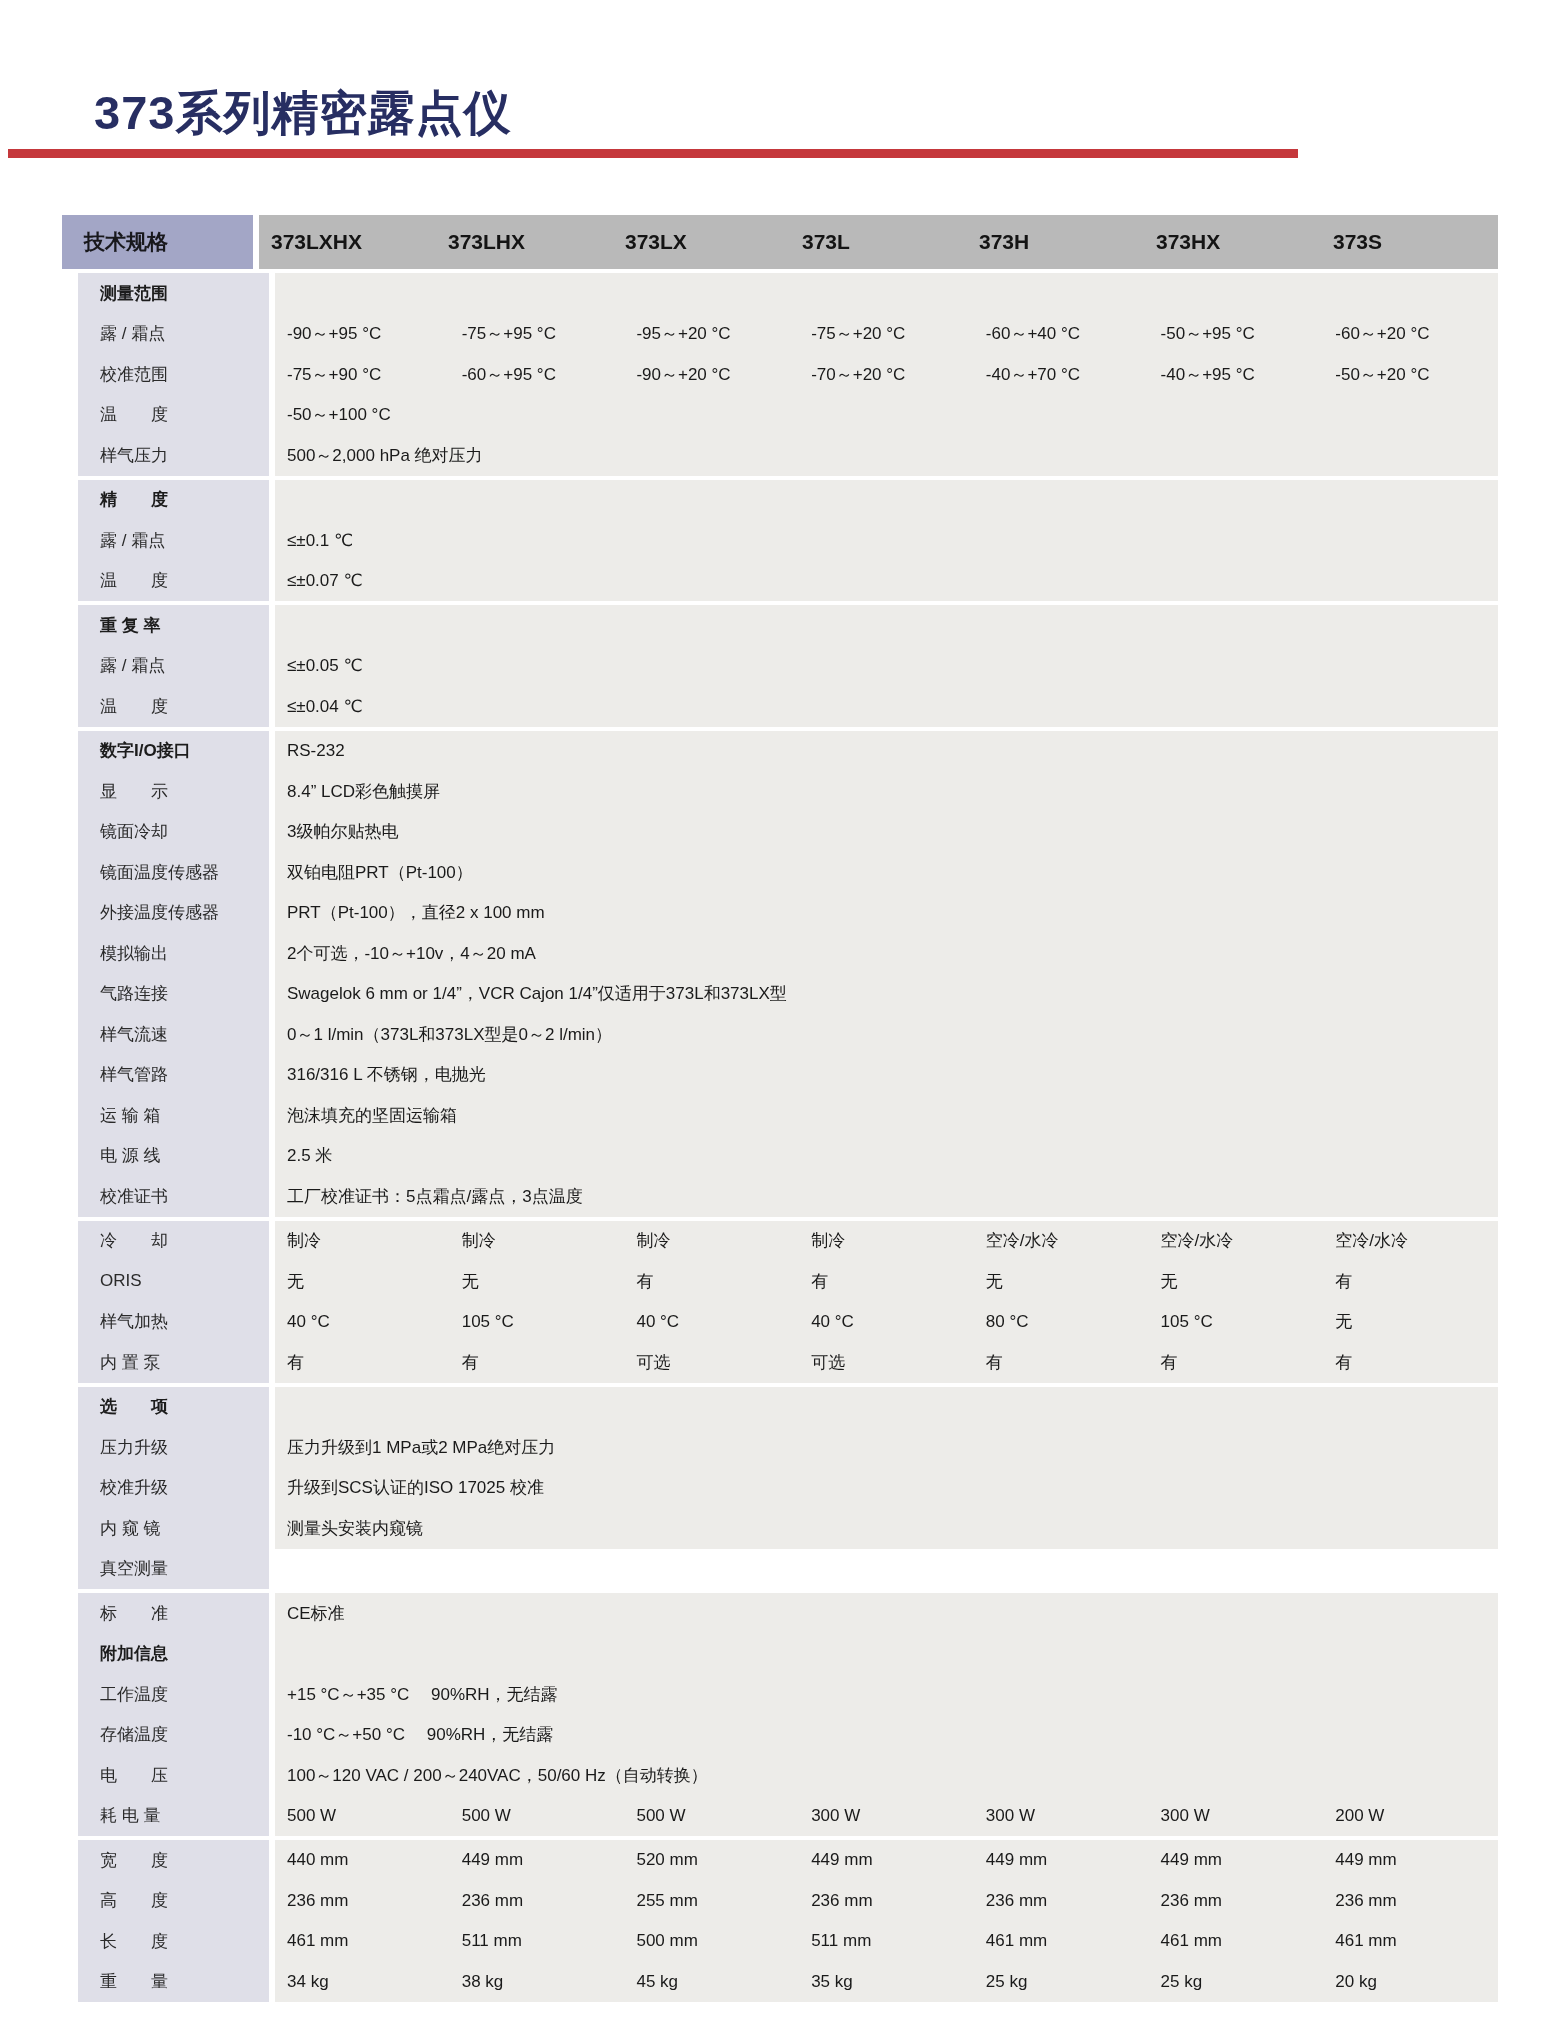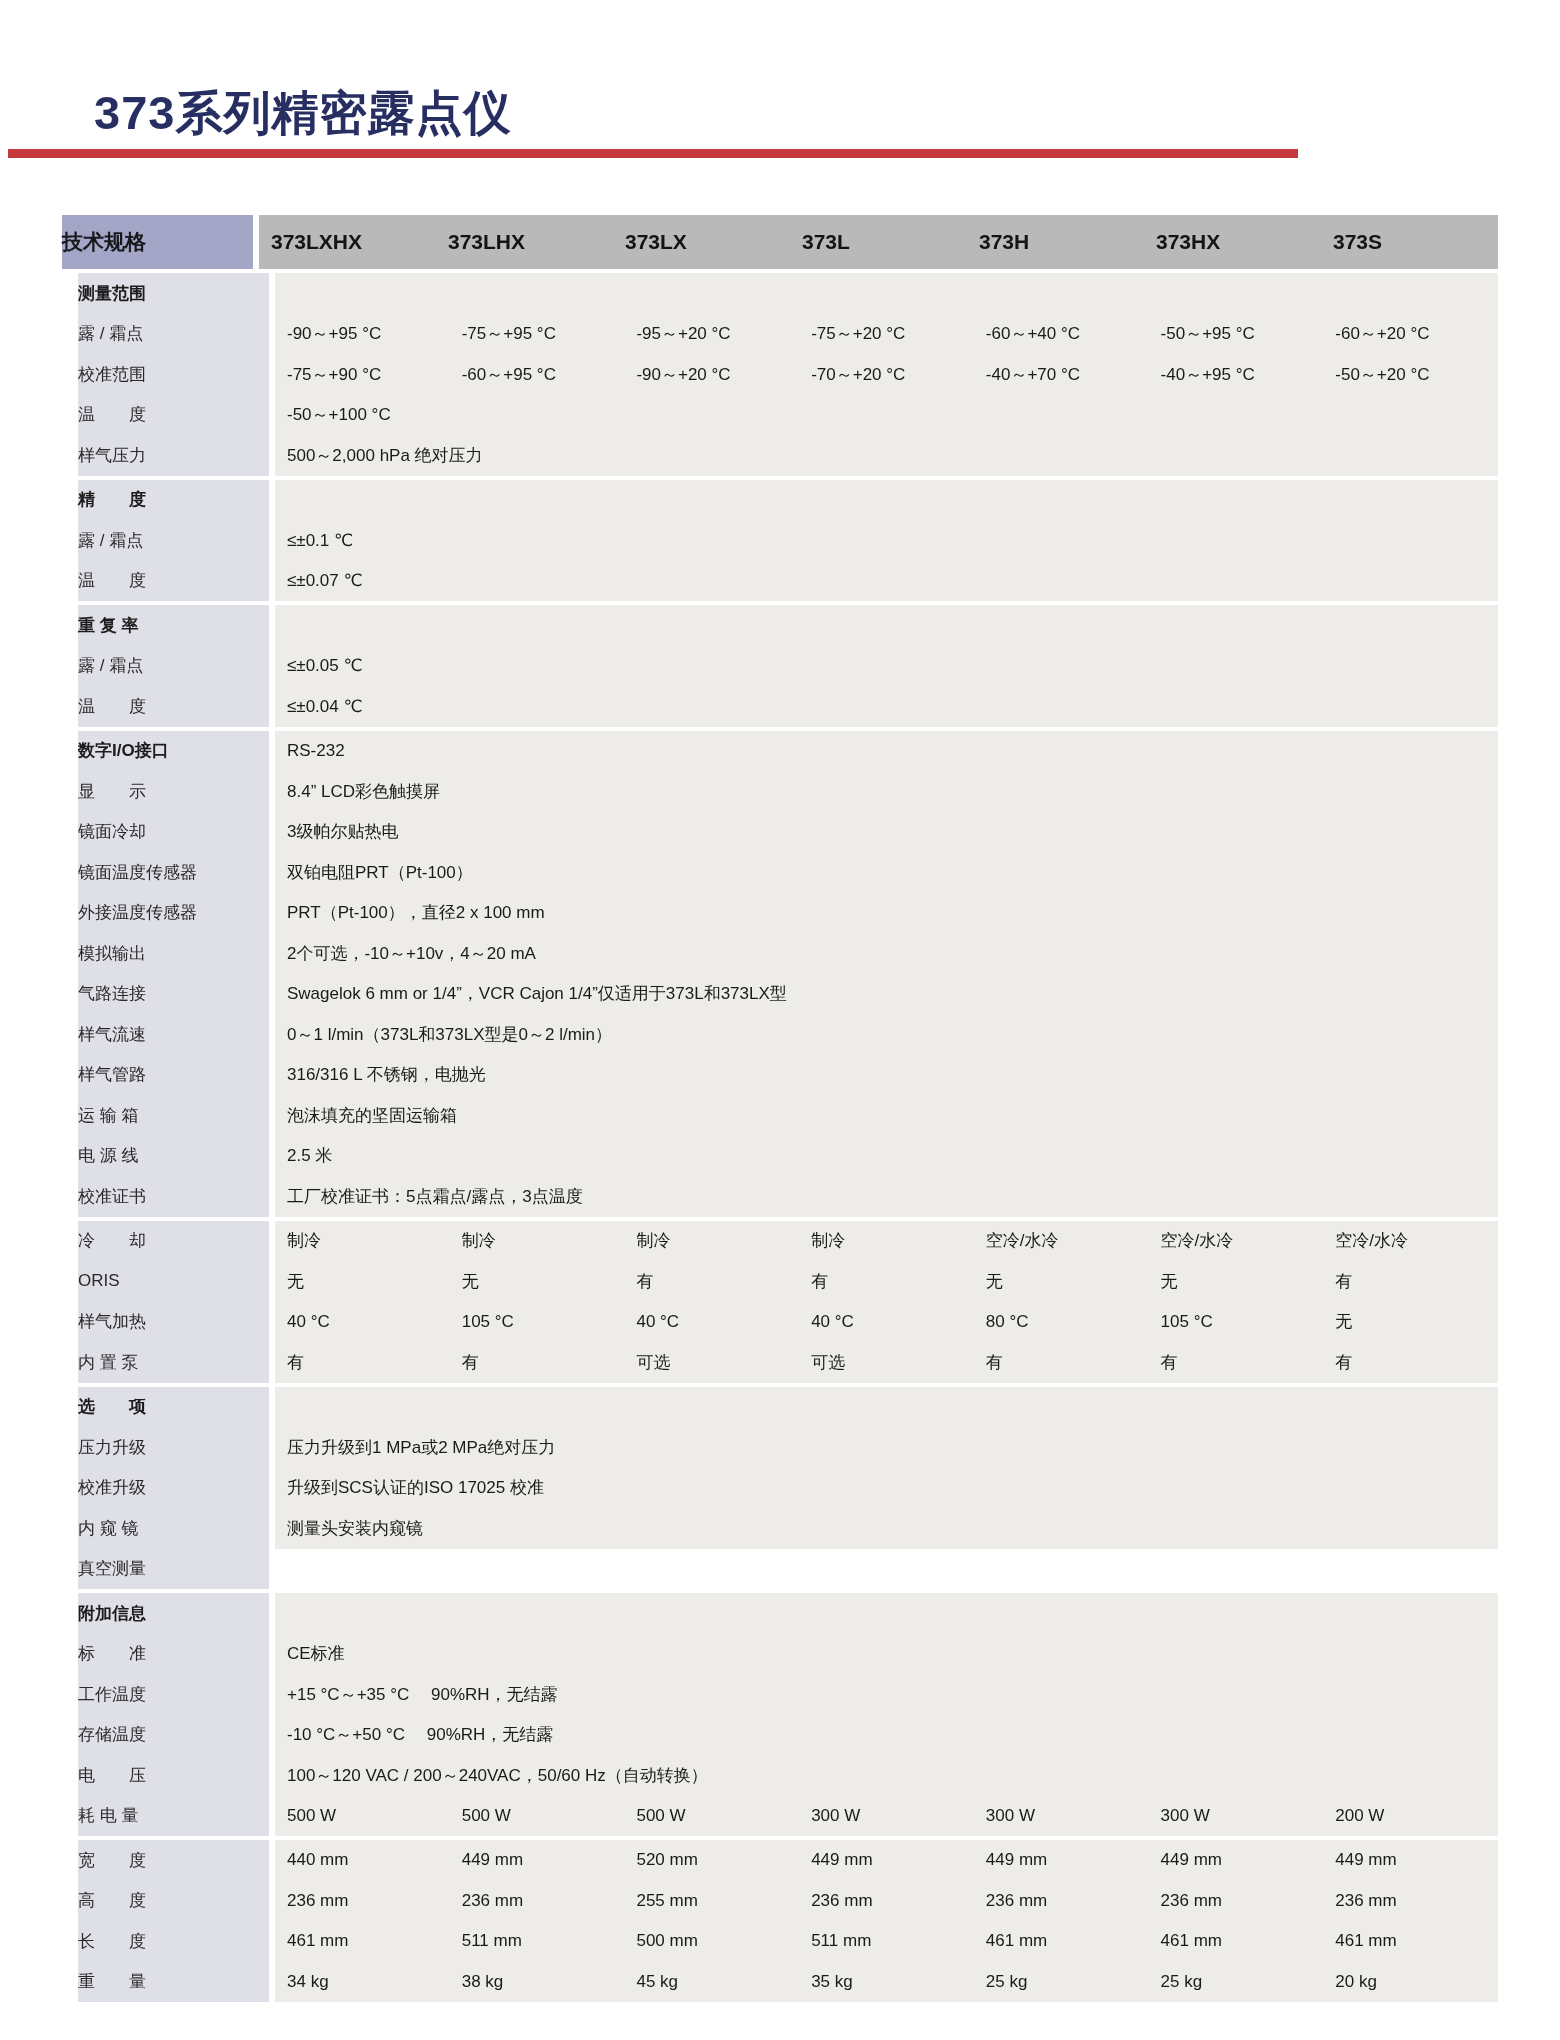--- a/index.html
+++ b/index.html
@@ -30,21 +30,21 @@
   }
   .row{
     display:grid;
     grid-template-columns:191px 6px repeat(7,1fr);
     height:40.5px;
   }
   .row.header{height:54px;}
   .lbl{
     background:var(--lbl-bg);
     display:flex;align-items:center;
-    font-size:17px;color:#2a2a2a;
+    padding-left:22px;font-size:17px;color:#2a2a2a;
     white-space:pre-wrap;
   }
   .lbl.b{font-weight:bold;color:#1c1c1c;}
   .gut{background:#ffffff;}
   .val{
     background:var(--body-bg);
     display:flex;align-items:center;
     padding-left:12px;font-size:17px;color:var(--ink);
     white-space:pre-wrap;overflow:hidden;
   }
@@ -282,28 +282,28 @@
           <div class="gut"></div>
           <div class="val span7">测量头安装内窥镜</div>
         </div>
         <div class="row">
           <div class="lbl">真空测量</div>
           <div class="gut"></div>
         </div>
       </div>
       <div class="section">
         <div class="row">
+          <div class="lbl">标　　准</div>
+          <div class="gut"></div>
+          <div class="val span7">CE标准</div>
+        </div>
+        <div class="row">
           <div class="lbl b">附加信息</div>
           <div class="gut"></div>
           <div class="val span7"></div>
-        </div>
-        <div class="row">
-          <div class="lbl">标　　准</div>
-          <div class="gut"></div>
-          <div class="val span7">CE标准</div>
         </div>
         <div class="row">
           <div class="lbl">工作温度</div>
           <div class="gut"></div>
           <div class="val span7">+15 °C～+35 °C　 90%RH，无结露</div>
         </div>
         <div class="row">
           <div class="lbl">存储温度</div>
           <div class="gut"></div>
           <div class="val span7">-10 °C～+50 °C　 90%RH，无结露</div>

